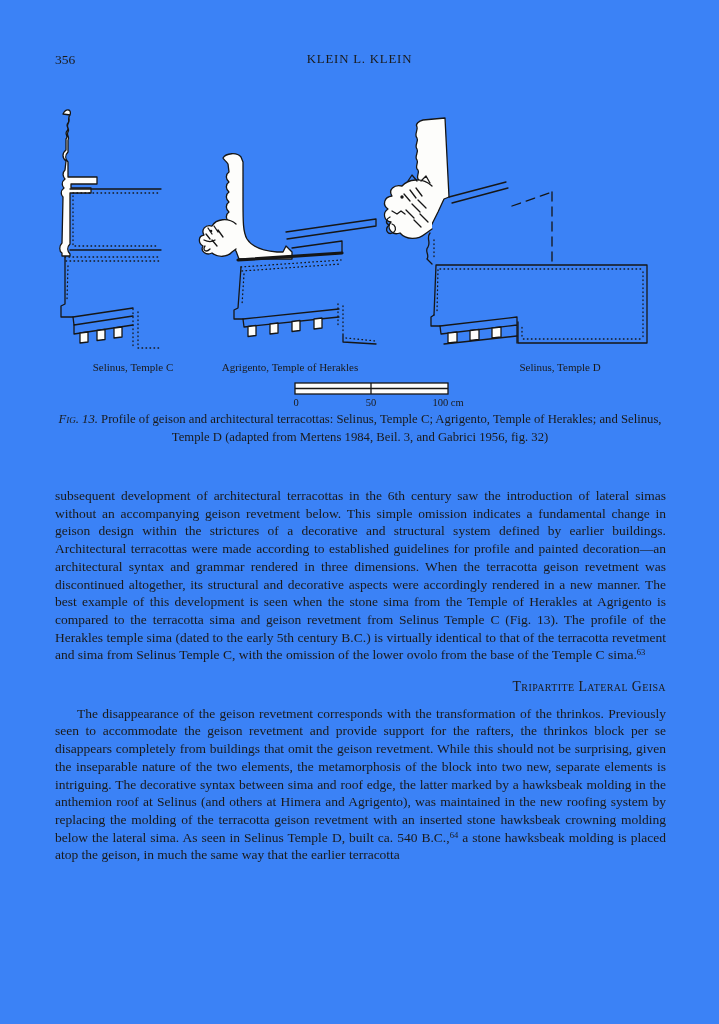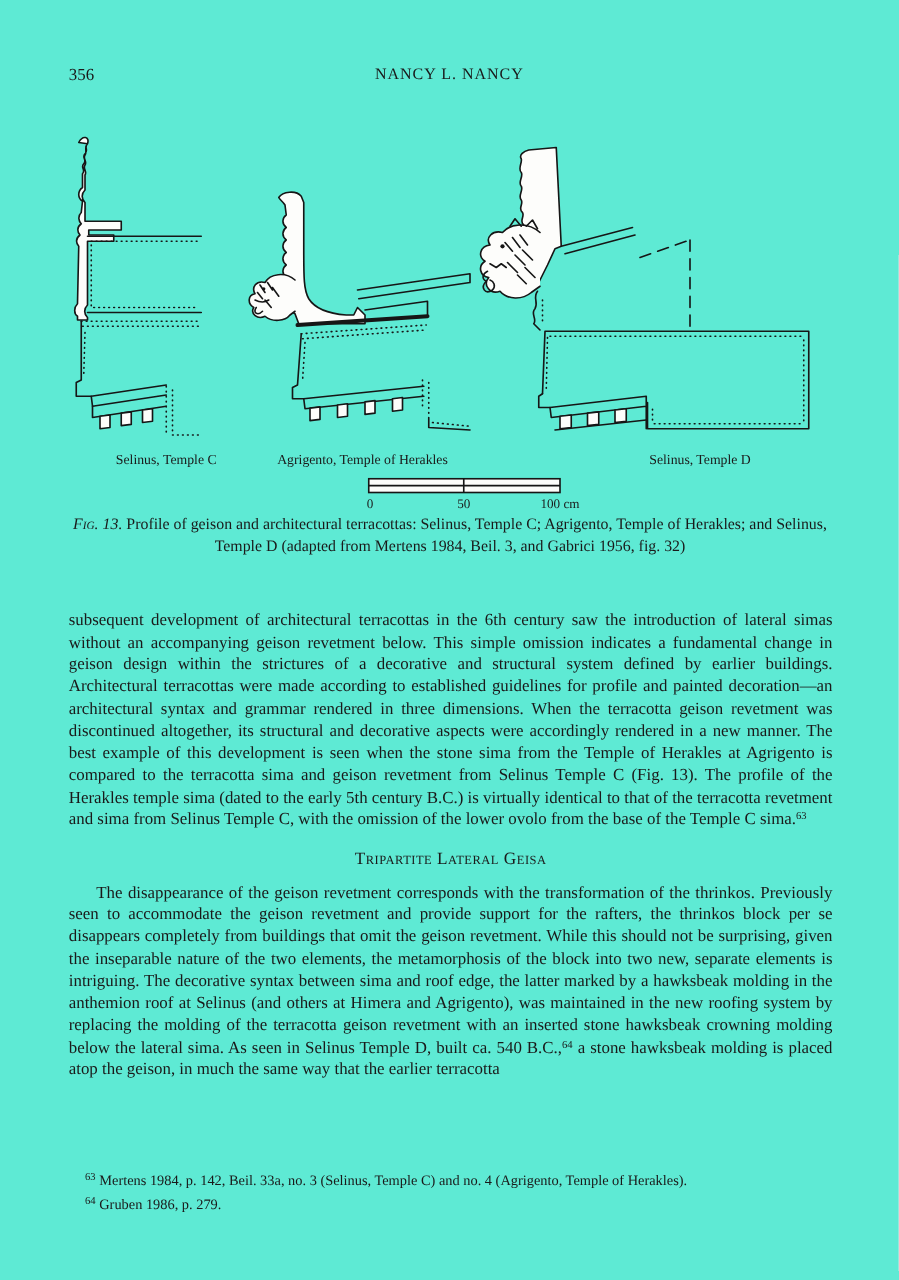--- a/index.html
+++ b/index.html
@@ -1,55 +1,55 @@
 <!DOCTYPE html>
 <html><head>
 <meta charset="utf-8">
 <style>
   html,body{margin:0;padding:0;background:#e8e8e8;}
   .page{
-    position:relative; width:719px; height:1024px; background:#5eead4;
+    position:relative; width:719px; height:1024px; background:#3b82f6;
     font-family:"Liberation Serif","DejaVu Serif",serif; color:#1a1a1a;
     overflow:hidden; margin:0 auto;
   }
   .page-number{position:absolute; top:52px; left:55px; font-size:13.5px;}
   .running-head{position:absolute; top:52px; left:0; width:719px; text-align:center;
     font-size:12.8px; letter-spacing:0.8px;}
   .figure-svg{position:absolute; top:100px; left:40px;}
   .fig-caption{
     position:absolute; top:411px; left:52px; width:616px; text-align:center;
     font-size:12.7px; line-height:17.5px;
   }
   .smallcaps{font-variant:small-caps;font-style:italic;}
   .body-text{
     position:absolute; top:487px; left:55px; width:611px;
     font-size:13.5px; line-height:17.7px; text-align:justify;
   }
   .body-text p{margin:0;}
   .para2{text-indent:22px;}
   .section-heading{
     margin:14px 0 9px 0; font-weight:normal; font-size:13.8px;
-    font-variant:small-caps; letter-spacing:0.4px; text-align:center; text-indent:0;
+    font-variant:small-caps; letter-spacing:0.4px; text-align:right; text-indent:0;
   }
   sup{font-size:8.5px; line-height:0; vertical-align:4px;font-family:Liberation Serif, serif;}
   .footnotes{
     position:absolute; top:936px; left:55px; width:612px;
     font-size:11.5px; line-height:18.5px;
   }
   .footnotes p{margin:0; text-indent:13px;}
   .fig-label{font-size:11px; fill:#1a1a1a;}
   .scale-label{font-size:10.5px; fill:#1a1a1a;}
 </style>
 </head>
 <body>
 
 <div class="page">
 
   <div class="page-number">356</div>
-  <div class="running-head">NANCY L. NANCY</div>
+  <div class="running-head">KLEIN L. KLEIN</div>
 
   <svg class="figure-svg" width="640" height="310" viewBox="0 0 640 310" xmlns="http://www.w3.org/2000/svg">
 
     <g stroke="#161616" fill="none" stroke-width="1.3" stroke-linejoin="round" stroke-linecap="round">
 
       <path fill="#fdfdfb" d="M23,14
         C26,8 32,9 30,15 C27,18 31,20 28,23 C25,26 30,28 27,31 C24,34 29,36 26,39
         L26,50 C22,53 22,58 26,61 L25,70 C22,73 23,77 25,79 C21,82 22,86 24,88
         C20,91 21,95 23,97 L22,143 C19,146 19,151 22,153 L22,156 L30,156 L30,154
         C27,151 27,147 30,144 L30,93 L51,93 L51,88 L31,88 L31,84 L57,84 L57,77 L28,77
@@ -156,18 +156,14 @@
   </div>
 
   <div class="body-text">
     <p><span>subsequent development of architectural terracottas in the 6th century saw the introduction of lateral simas without an accompanying geison revetment below.  This simple omission indicates a fundamental change in geison design within the strictures of a decorative and structural system defined by earlier buildings.  Architectural terracottas were made according to established guidelines for profile and painted decoration—an architectural syntax and grammar rendered in three dimensions.  When the terracotta geison revetment was discontinued altogether, its structural and decorative aspects were accordingly rendered in a new manner.  The best example of this development is seen when the stone sima from the Temple of Herakles at Agrigento is compared to the terracotta sima and geison revetment from Selinus Temple C (Fig. 13).  The profile of the Herakles temple sima (dated to the early 5th century B.C.) is virtually identical to that of the terracotta revetment and sima from Selinus Temple C, with the omission of the lower ovolo from the base of the Temple C sima.</span><sup>63</sup></p>
 
     <h3 class="section-heading">Tripartite Lateral Geisa</h3>
 
     <p class="para2"><span>The disappearance of the geison revetment corresponds with the transformation of the thrinkos.  Previously seen to accommodate the geison revetment and provide support for the rafters, the thrinkos block per se disappears completely from buildings that omit the geison revetment.  While this should not be surprising, given the inseparable nature of the two elements, the metamorphosis of the block into two new, separate elements is intriguing.  The decorative syntax between sima and roof edge, the latter marked by a hawksbeak molding in the anthemion roof at Selinus (and others at Himera and Agrigento), was maintained in the new roofing system by replacing the molding of the terracotta geison revetment with an inserted stone hawksbeak crowning molding below the lateral sima.  As seen in Selinus Temple D, built ca. 540 B.C.,</span><sup>64</sup><span> a stone hawksbeak molding is placed atop the geison, in much the same way that the earlier terracotta</span></p>
   </div>
 
-  <div class="footnotes">
-    <p><sup>63</sup> <span>Mertens 1984, p. 142, Beil. 33a, no. 3 (Selinus, Temple C) and no. 4 (Agrigento, Temple of Herakles).</span></p>
-    <p><sup>64</sup> <span>Gruben 1986, p. 279.</span></p>
-  </div>
 
 </div>
 
 </body></html>

